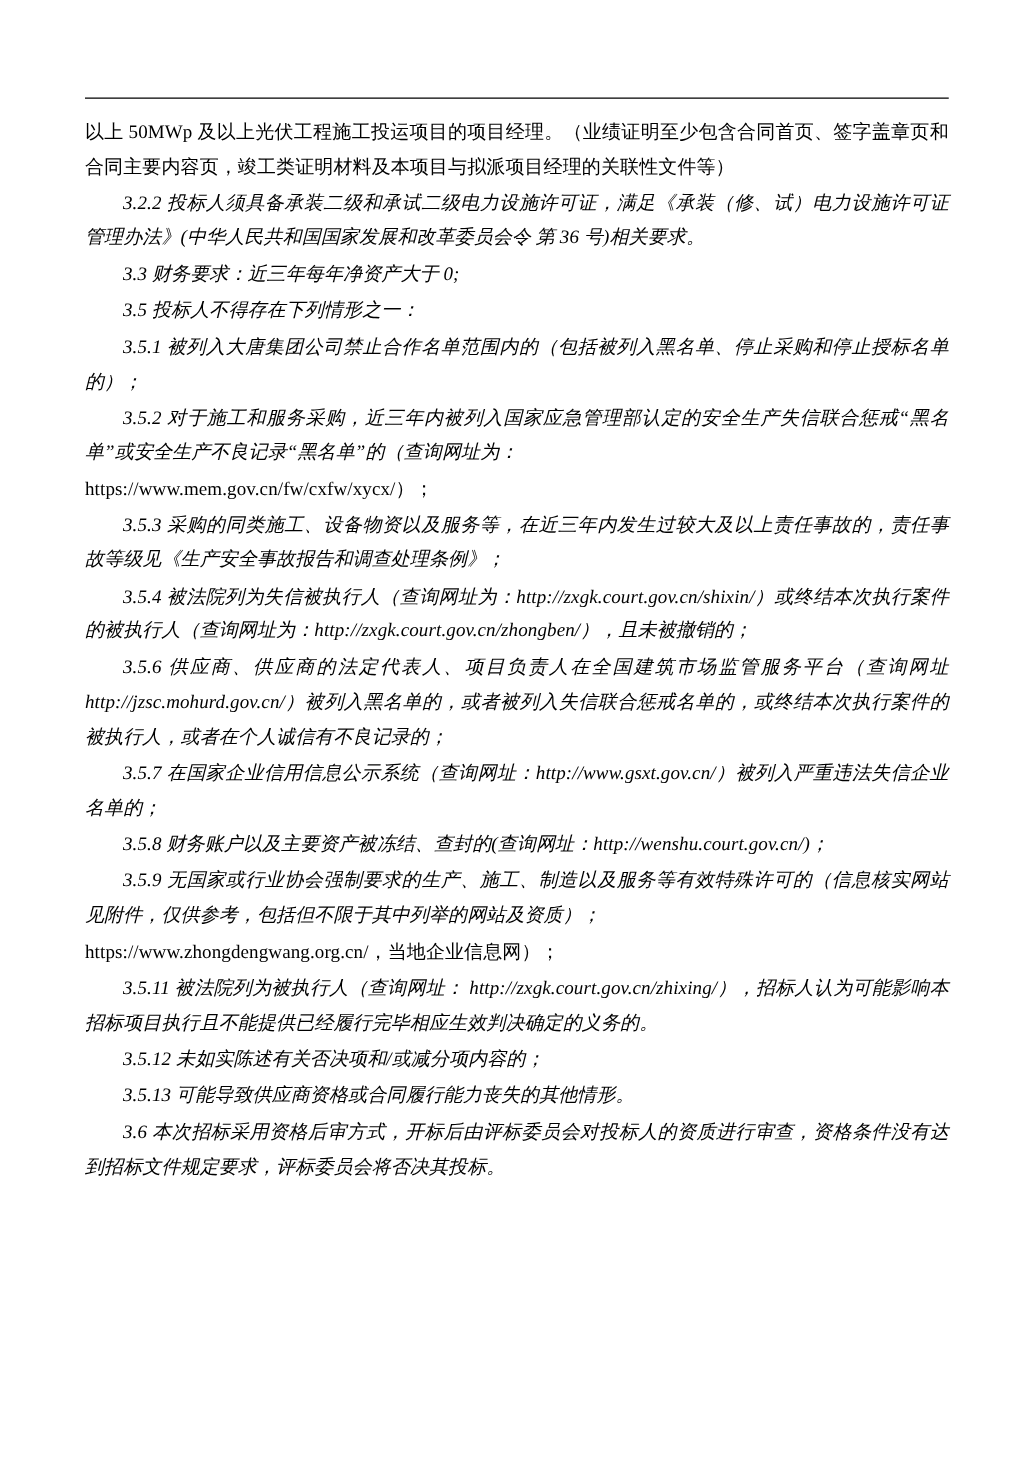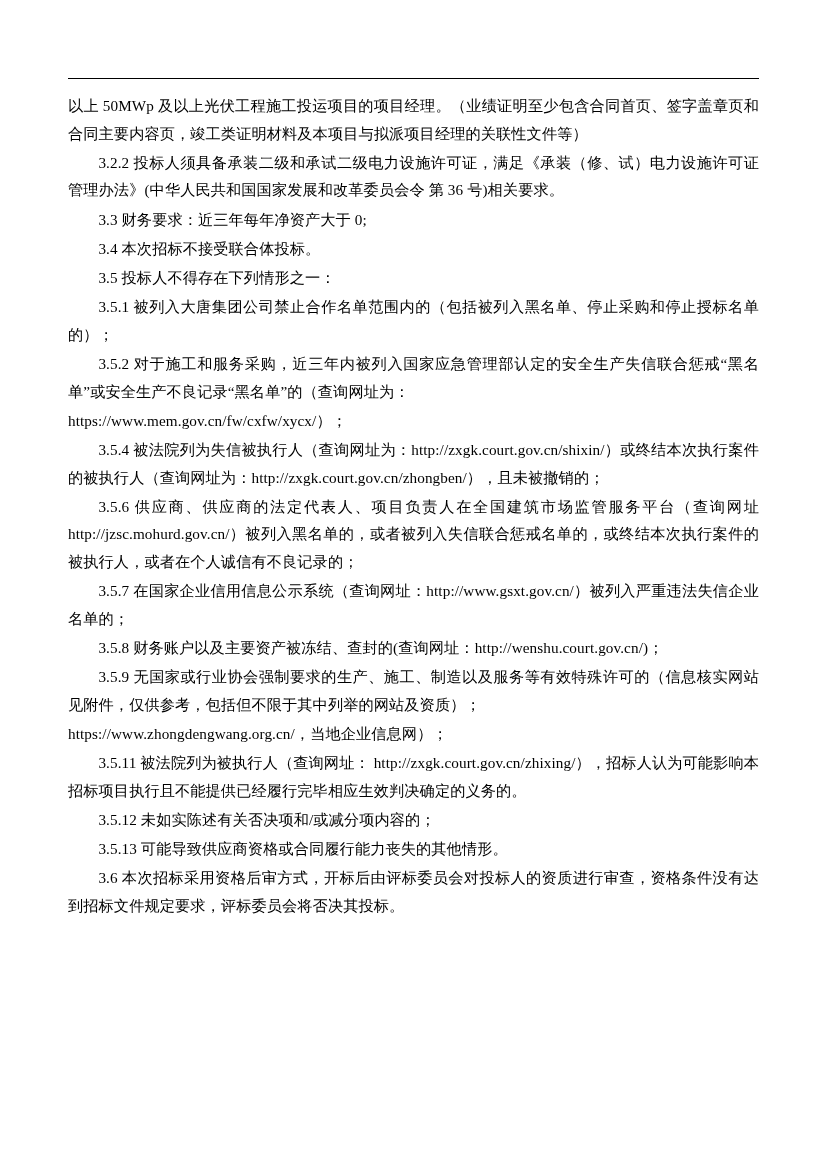--- a/index.html
+++ b/index.html
@@ -39,45 +39,46 @@
   p.para {
     margin: 0 0 0.10em 0;
     font-size: 15.2px;
     line-height: 1.82;
     text-align: justify;
     text-justify: inter-ideograph;
     letter-spacing: 0.1px;
   }
   p.indent {
     text-indent: 2em;
+    font-style: italic;
   }
   p.noindent {
     text-indent: 0;
   }
   .mono-url {
     font-family: Liberation Serif, serif;
   }
 </style>
 </head>
 <body>
 
 <div class="page">
 
   <div class="header-rule"></div>
 
   <div class="content">
 
     <p class="para noindent">以上 50MWp 及以上光伏工程施工投运项目的项目经理。（业绩证明至少包含合同首页、签字盖章页和合同主要内容页，竣工类证明材料及本项目与拟派项目经理的关联性文件等）</p>
     <p class="para indent">3.2.2 投标人须具备承装二级和承试二级电力设施许可证，满足《承装（修、试）电力设施许可证管理办法》(中华人民共和国国家发展和改革委员会令 第 36 号)相关要求。</p>
     <p class="para indent">3.3 财务要求：近三年每年净资产大于 0;</p>
-    <p class="para indent">3.4 本次招标不接受联合体投标。</p>
     <p class="para indent">3.5 投标人不得存在下列情形之一：</p>
     <p class="para indent">3.5.1 被列入大唐集团公司禁止合作名单范围内的（包括被列入黑名单、停止采购和停止授标名单的）；</p>
     <p class="para indent">3.5.2 对于施工和服务采购，近三年内被列入国家应急管理部认定的安全生产失信联合惩戒“黑名单”或安全生产不良记录“黑名单”的（查询网址为：</p>
     <p class="para noindent mono-url">https://www.mem.gov.cn/fw/cxfw/xycx/）；</p>
+    <p class="para indent">3.5.3 采购的同类施工、设备物资以及服务等，在近三年内发生过较大及以上责任事故的，责任事故等级见《生产安全事故报告和调查处理条例》；</p>
     <p class="para indent">3.5.4 被法院列为失信被执行人（查询网址为：http://zxgk.court.gov.cn/shixin/）或终结本次执行案件的被执行人（查询网址为：http://zxgk.court.gov.cn/zhongben/），且未被撤销的；</p>
     <p class="para indent">3.5.6 供应商、供应商的法定代表人、项目负责人在全国建筑市场监管服务平台（查询网址 http://jzsc.mohurd.gov.cn/）被列入黑名单的，或者被列入失信联合惩戒名单的，或终结本次执行案件的被执行人，或者在个人诚信有不良记录的；</p>
     <p class="para indent">3.5.7 在国家企业信用信息公示系统（查询网址：http://www.gsxt.gov.cn/）被列入严重违法失信企业名单的；</p>
     <p class="para indent">3.5.8 财务账户以及主要资产被冻结、查封的(查询网址：http://wenshu.court.gov.cn/)；</p>
     <p class="para indent">3.5.9 无国家或行业协会强制要求的生产、施工、制造以及服务等有效特殊许可的（信息核实网站见附件，仅供参考，包括但不限于其中列举的网站及资质）；</p>
     <p class="para noindent mono-url">https://www.zhongdengwang.org.cn/，当地企业信息网）；</p>
     <p class="para indent">3.5.11 被法院列为被执行人（查询网址： http://zxgk.court.gov.cn/zhixing/），招标人认为可能影响本招标项目执行且不能提供已经履行完毕相应生效判决确定的义务的。</p>
     <p class="para indent">3.5.12 未如实陈述有关否决项和/或减分项内容的；</p>
     <p class="para indent">3.5.13 可能导致供应商资格或合同履行能力丧失的其他情形。</p>
     <p class="para indent">3.6 本次招标采用资格后审方式，开标后由评标委员会对投标人的资质进行审查，资格条件没有达到招标文件规定要求，评标委员会将否决其投标。</p>

